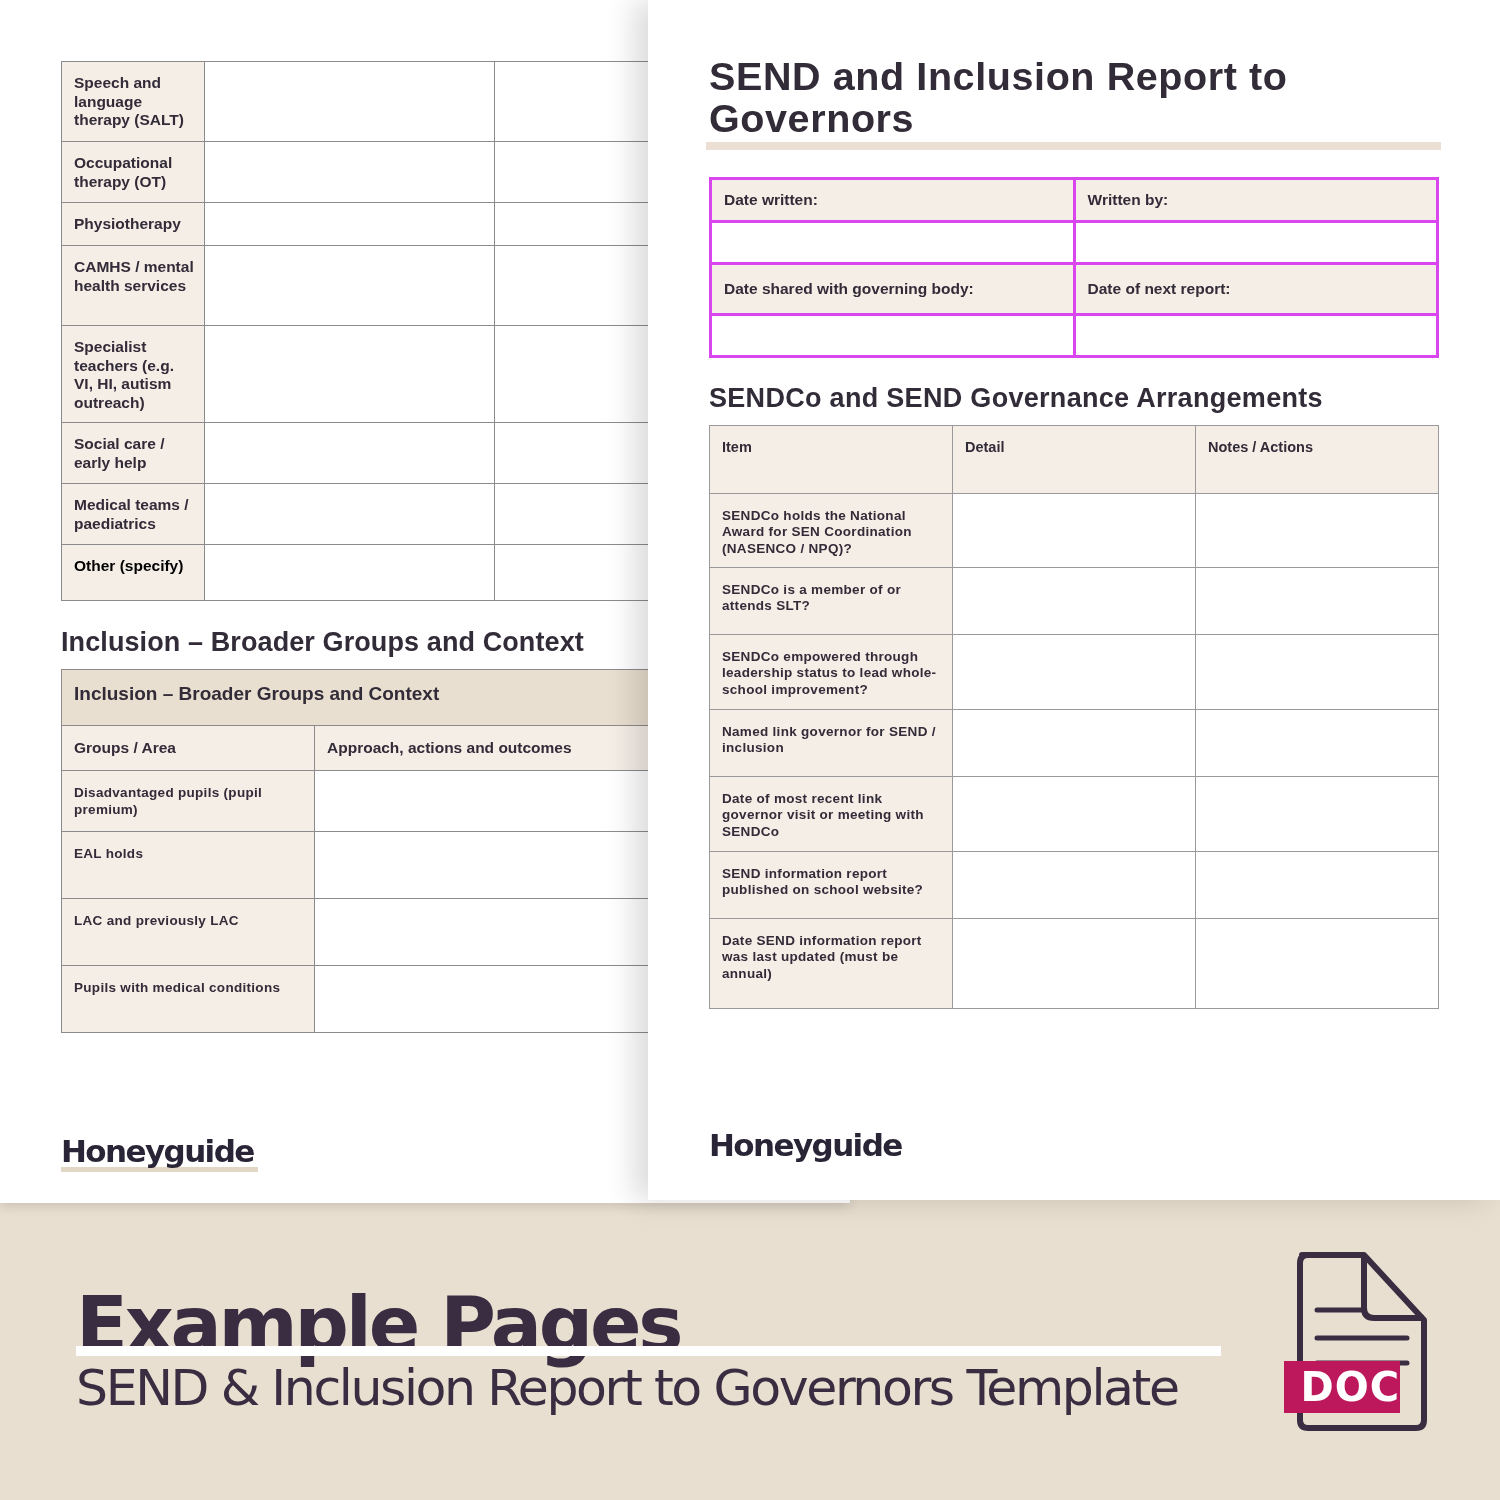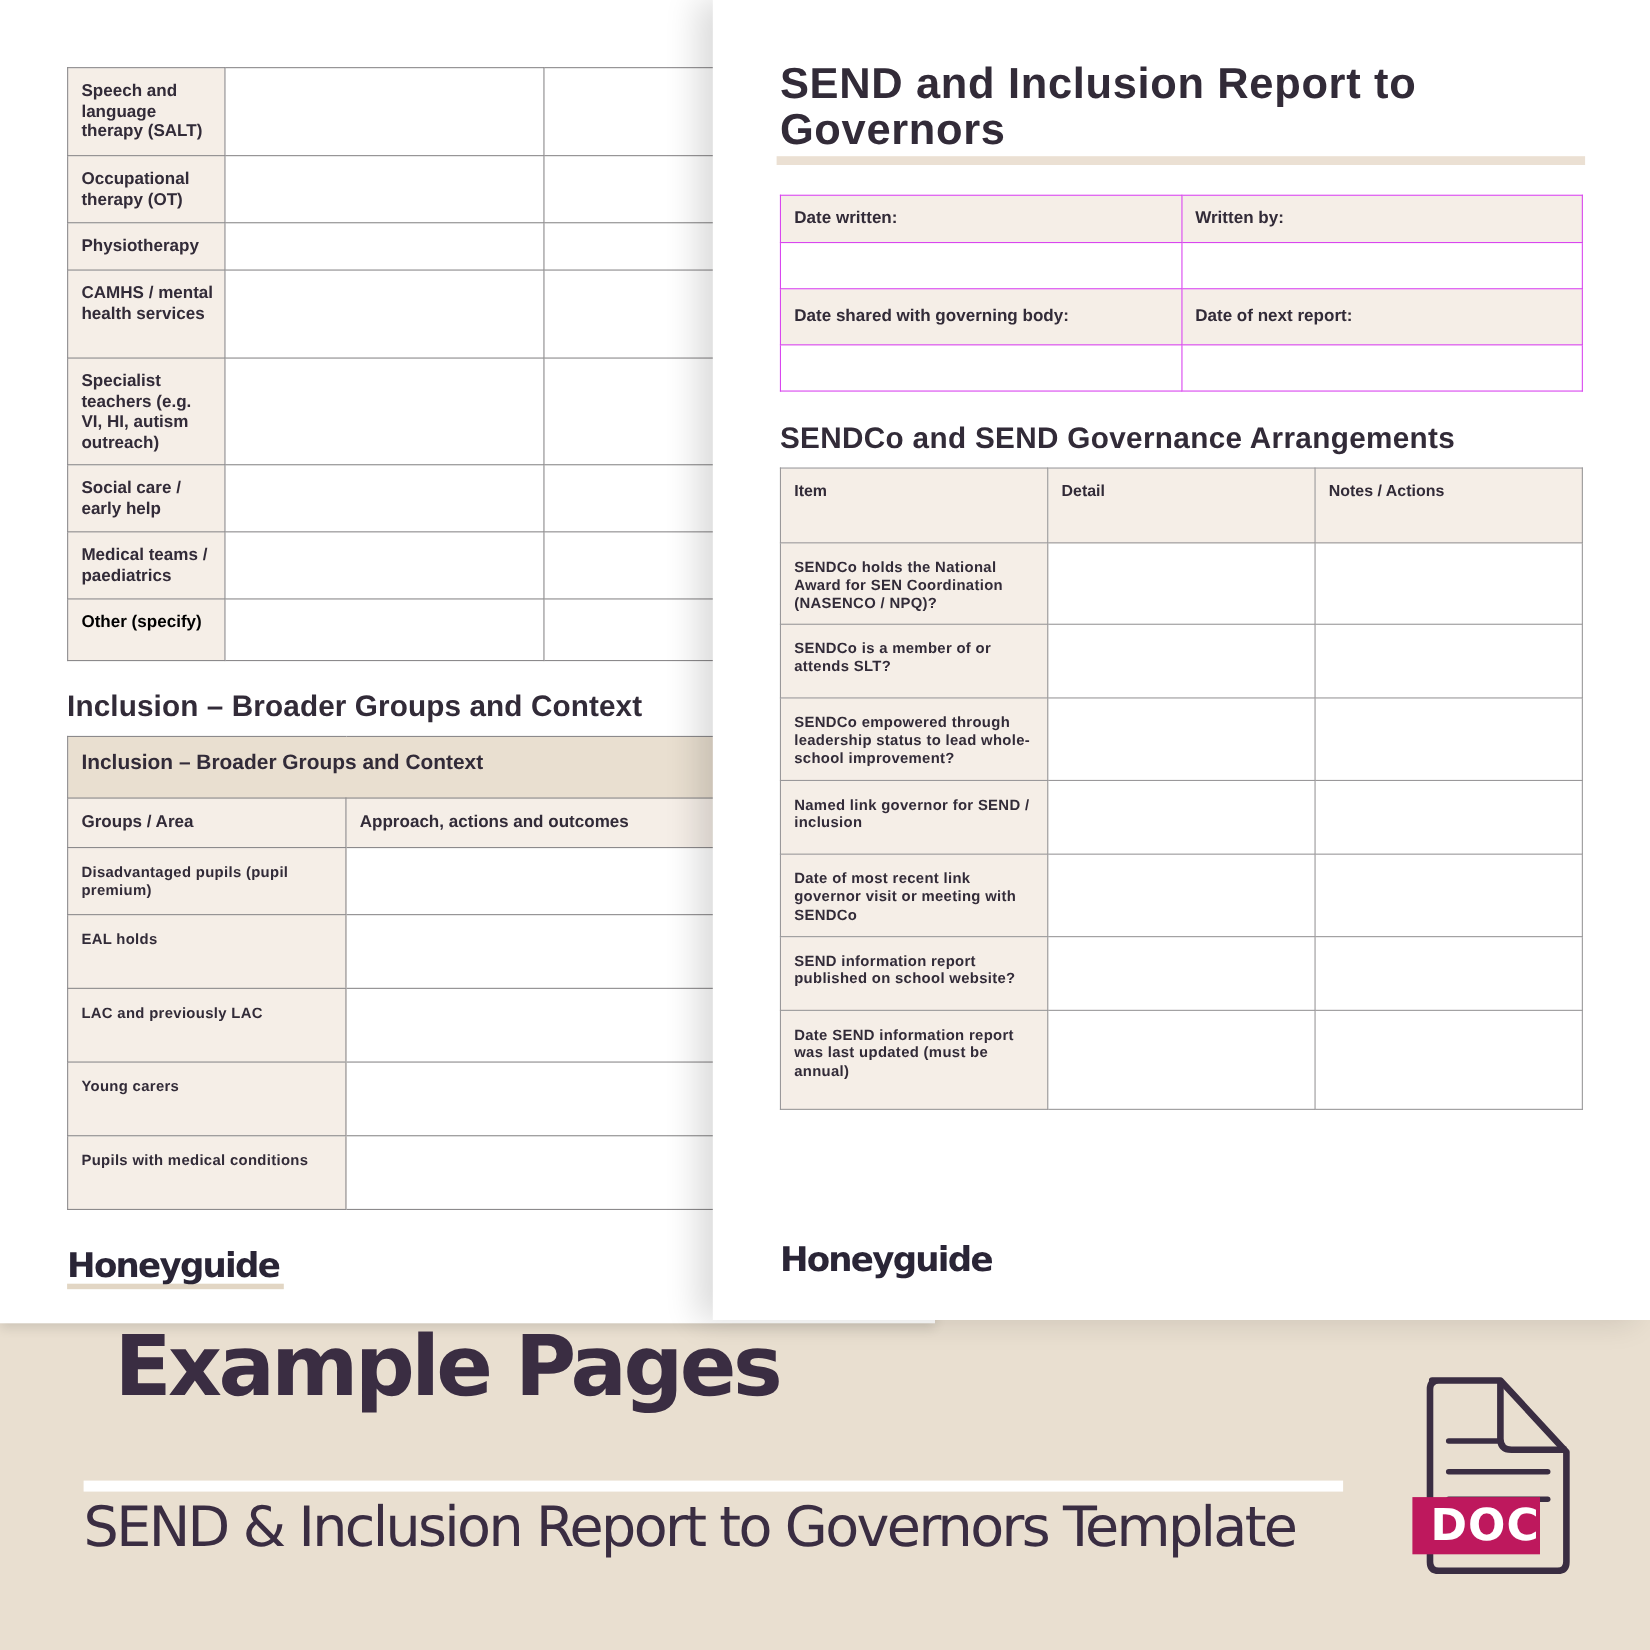--- a/index.html
+++ b/index.html
@@ -110,21 +110,21 @@
     }
     .title-rule {
       position: absolute; left: 58px; top: 142px;
       width: 735px; height: 8px; background: #ebe0d3;
     }
     .meta-table {
       position: absolute; left: 61px; top: 177px;
       border-collapse: collapse; width: 730px;
     }
     .meta-table td {
-      border: 1px solid #d946ef;
+      border: 3px solid #d946ef;
       width: 365px;
       padding: 0 12px;
       font-size: 15.5px; font-weight: bold;
       vertical-align: middle;
     }
     .meta-table tr.lrow td { background: #f5eee7; height: 43px; }
     .meta-table tr.lrow.tall td { height: 51px; }
     .meta-table tr.erow td { background: #ffffff; height: 42px; }
 
     .gov-heading {
@@ -148,24 +148,24 @@
     .gov-table td.item {
       background: #f5eee7;
       padding: 14px 12px 8px 12px;
       font-size: 13.5px; font-weight: bold; line-height: 16.3px;
       letter-spacing: 0.3px;
     }
     .logo-front { left: 61px; top: 1127px; }
 
     
     .banner-title {
-      position: absolute; left: 76px; top: 1197px;
+      position: absolute; left: 76px; top: 1280px;
       font-family: "DejaVu Sans", sans-serif;
       font-size: 76px; font-weight: bold;
-      letter-spacing: -3.2px; color: #3a2d42; margin-left: 28px;
+      letter-spacing: -3.2px; color: #3a2d42;
     }
     .banner-rule {
       position: absolute; left: 76px; top: 1346px;
       width: 1145px; height: 10px; background: #ffffff;
     }
     .banner-subtitle {
       position: absolute; left: 76px; top: 1358px;
       font-family: "DejaVu Sans", sans-serif;
       font-size: 50.5px; letter-spacing: -2.4px;
       color: #3a2d42;
@@ -245,24 +245,20 @@
     <tr class="grow first">
           <td class="glbl">Disadvantaged pupils (pupil premium)</td>
           <td></td>
         </tr>
         <tr class="grow">
           <td class="glbl">EAL holds</td>
           <td></td>
         </tr>
         <tr class="grow">
           <td class="glbl">LAC and previously LAC</td>
-          <td></td>
-        </tr>
-        <tr class="grow">
-          <td class="glbl">Young carers</td>
           <td></td>
         </tr>
         <tr class="grow">
           <td class="glbl">Pupils with medical conditions</td>
           <td></td>
         </tr>
       </tbody>
   </table>
 
   <div class="logo logo-back">

